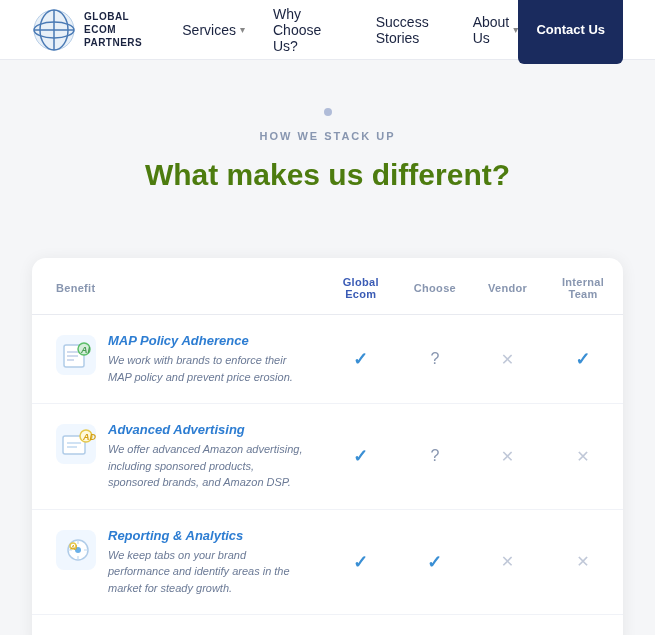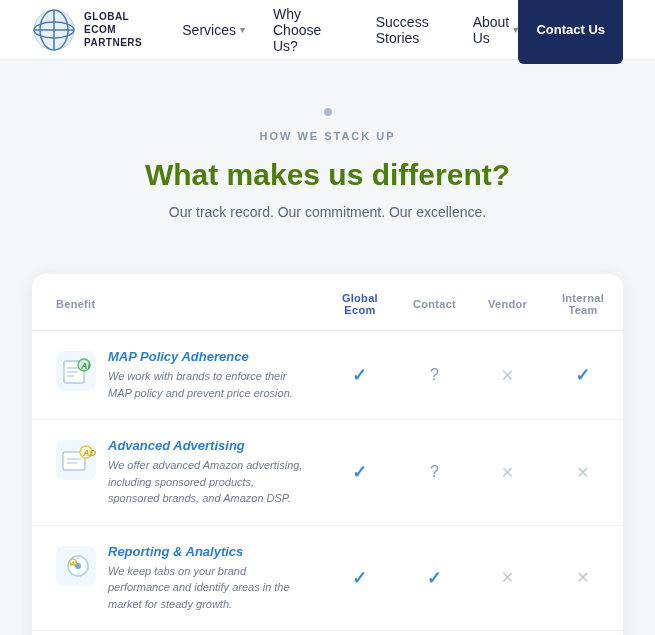--- a/index.html
+++ b/index.html
@@ -233,31 +233,30 @@
         <span class="chevron">▾</span>
       </a>
     </div>
     <button class="contact-btn">Contact Us</button>
   </nav>
 
   <div class="hero-section">
     <div class="dot-indicator"></div>
     <p class="hero-eyebrow">HOW WE STACK UP</p>
     <h1 class="hero-title">What makes us different?</h1>
-    <p class="hero-subtitle">Our track record. Our commitment. Our excellence.</p>
   </div>
 
   <div class="table-section">
     <div class="comparison-card">
       <table class="comparison-table">
         <thead>
           <tr>
             <th style="text-align:left;padding-left:24px;">Benefit</th>
             <th class="highlight-col">Global Ecom</th>
-            <th>Contact</th>
+            <th>Choose</th>
             <th>Vendor</th>
             <th>Internal Team</th>
           </tr>
         </thead>
         <tbody id="table-body">
 
         <tr>
     <td class="benefit-td">
       <div class="benefit-cell">
         <div class="benefit-icon"><svg viewBox="0 0 40 40" fill="none" xmlns="http://www.w3.org/2000/svg">

